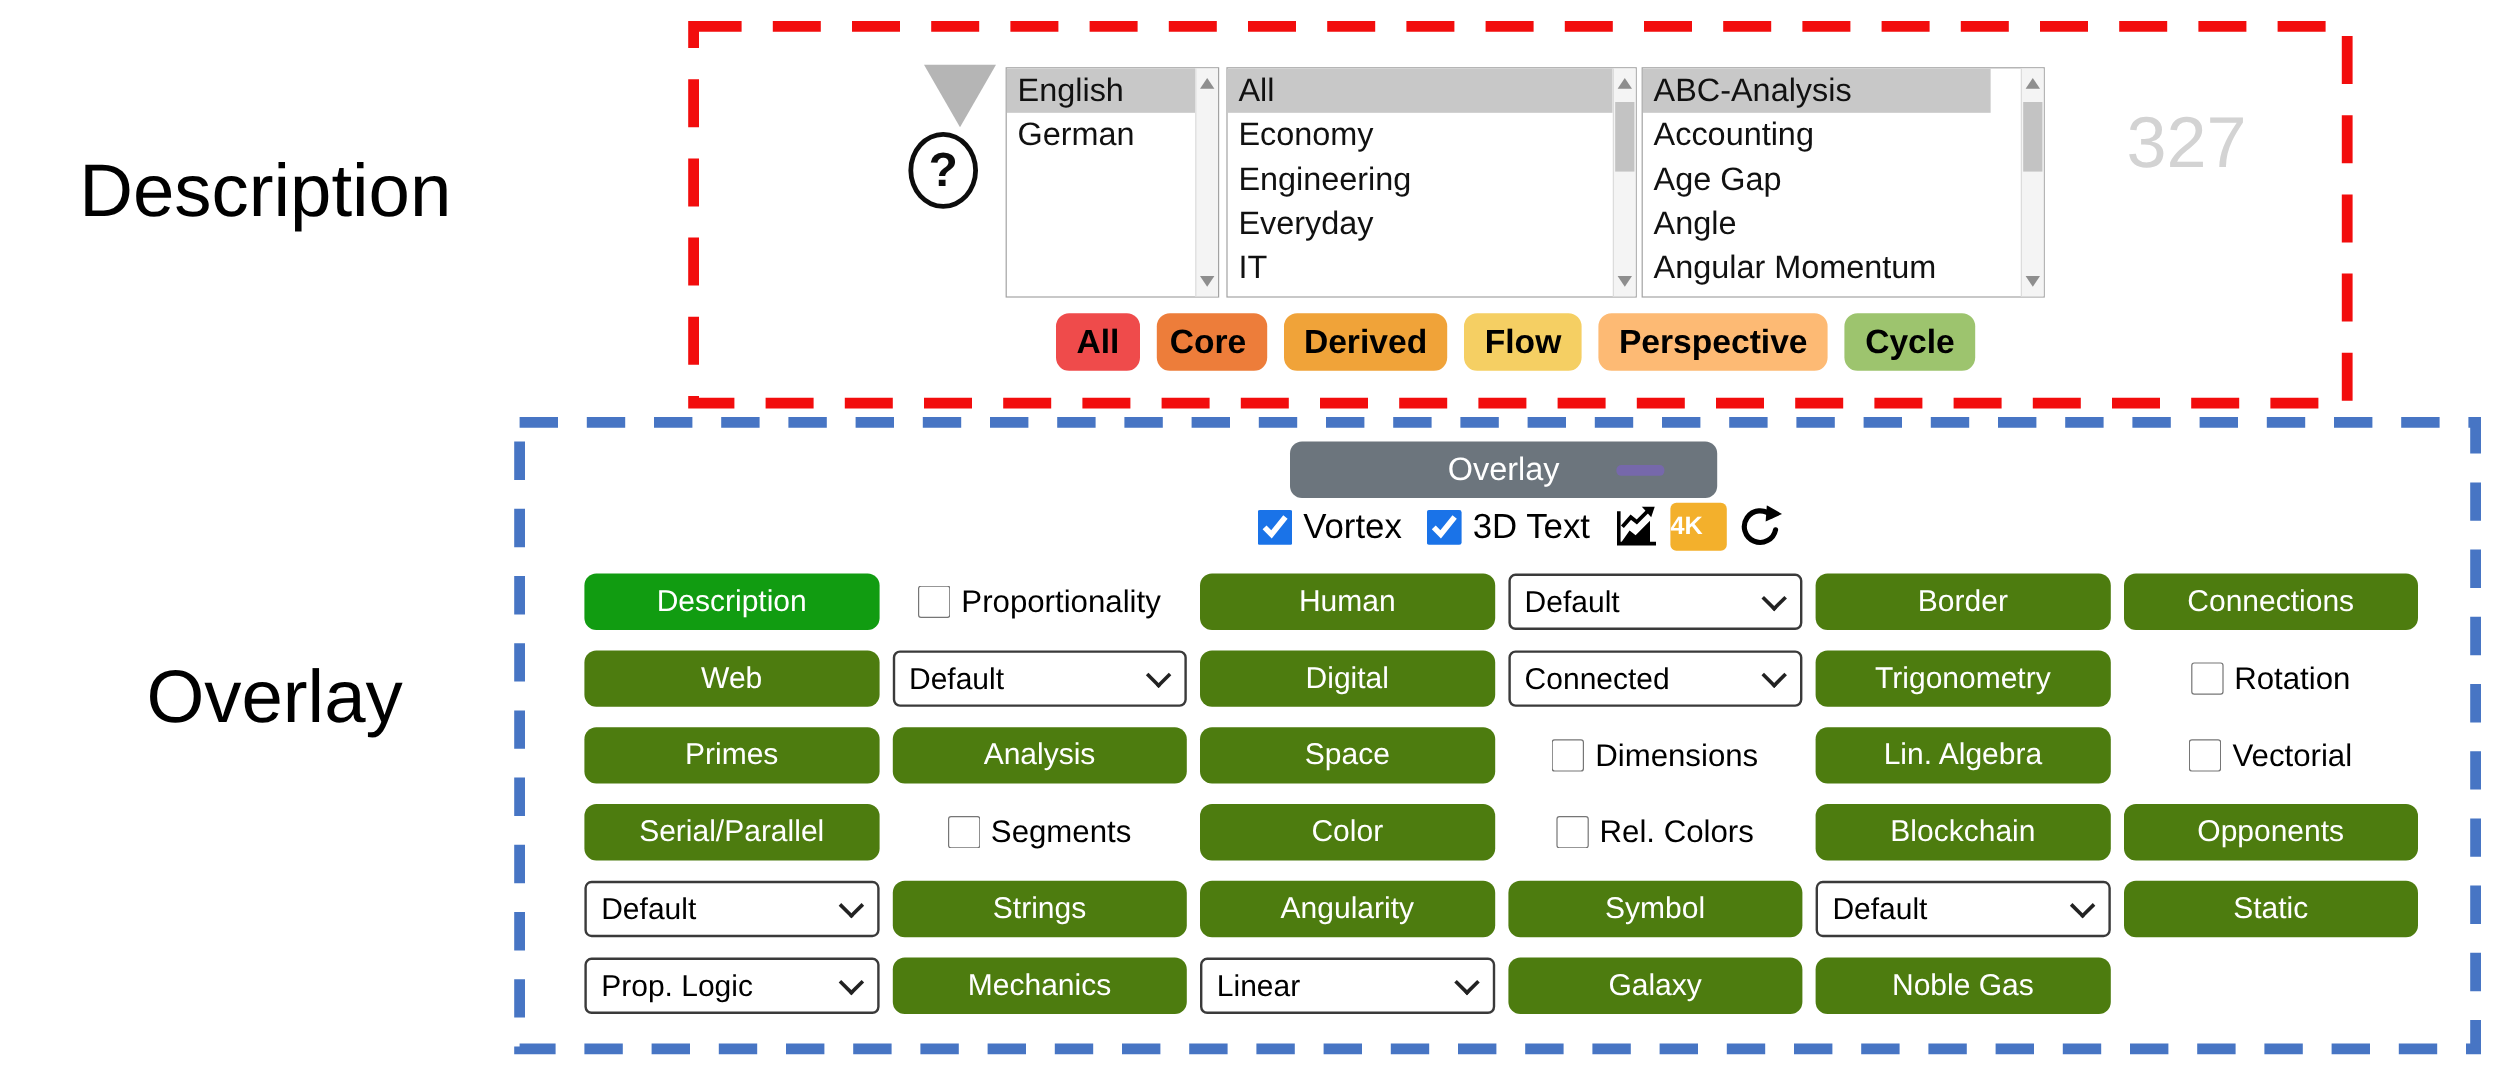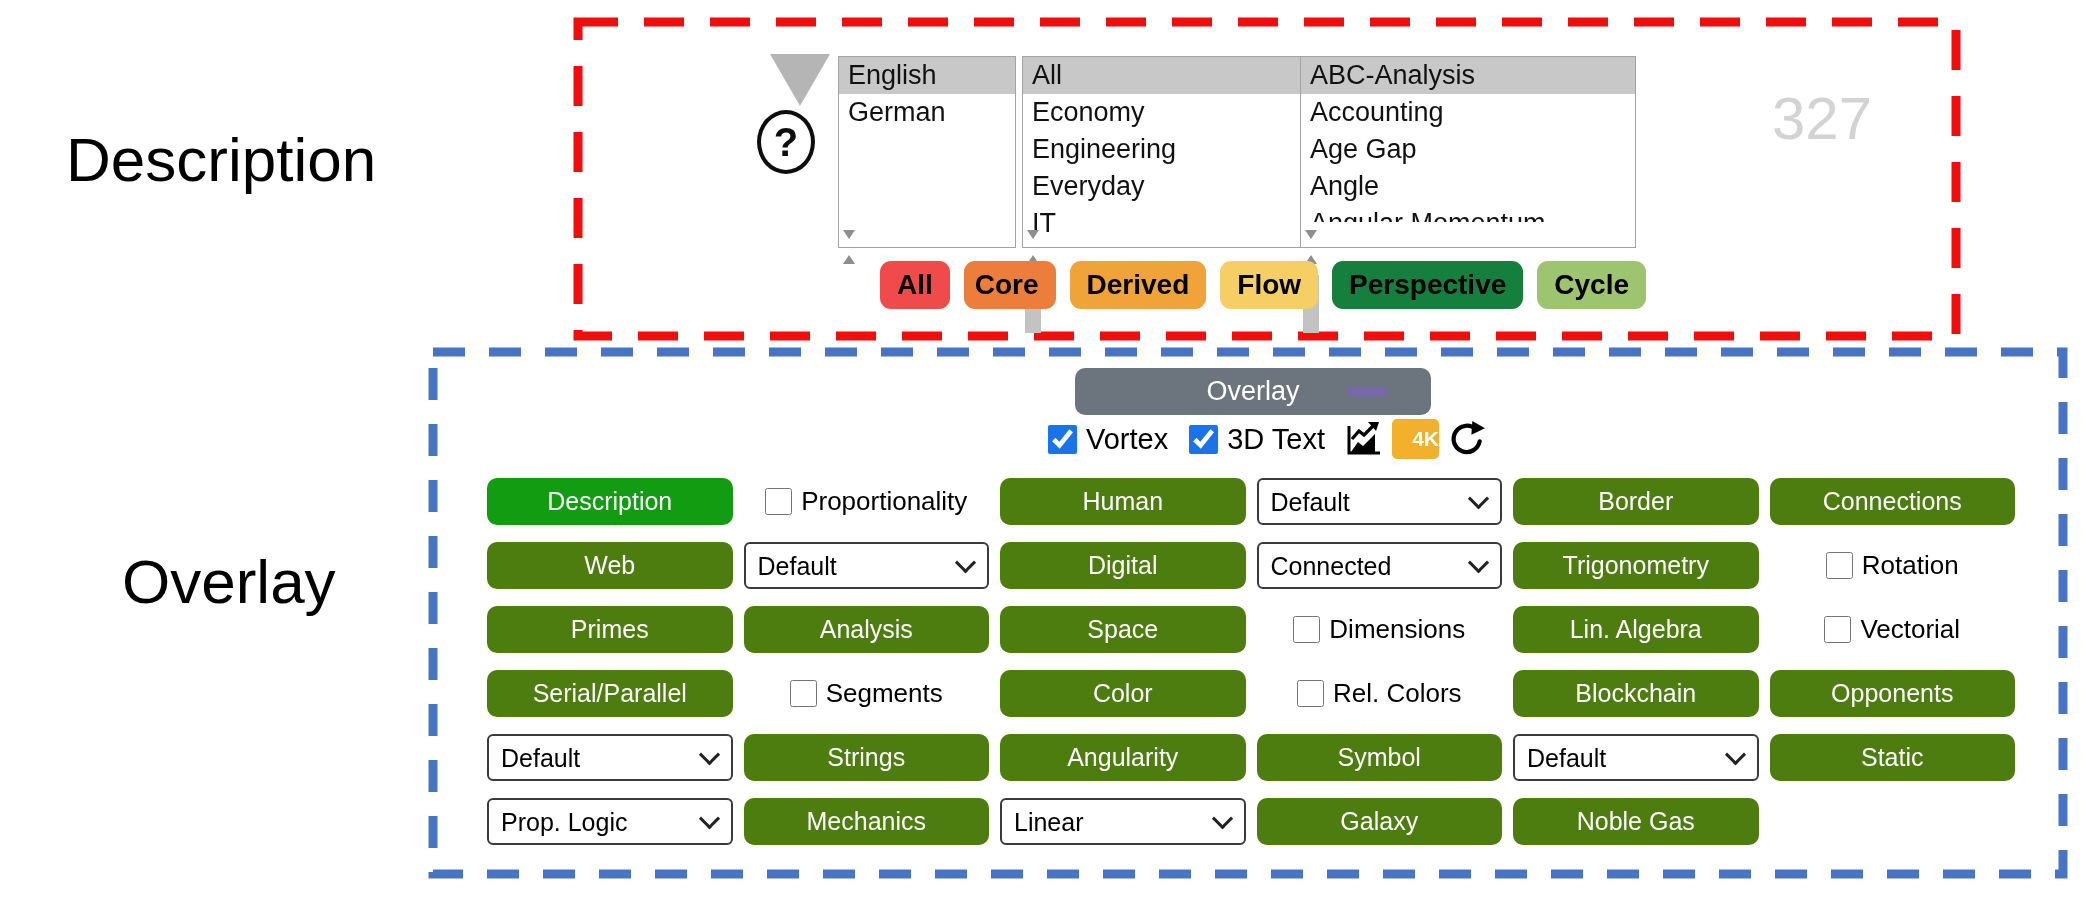--- a/index.html
+++ b/index.html
@@ -15,61 +15,61 @@
   
   .tri-icon { position:absolute; left:770px; top:54px; width:0; height:0;
               border-left:30px solid transparent; border-right:30px solid transparent;
               border-top:52px solid #b5b5b5; }
   .help-icon { position:absolute; left:757px; top:110px; width:50px; height:56px;
                border:4px solid #0d0d0d; border-radius:50%;
                display:flex; align-items:center; justify-content:center;
                font-size:40px; font-weight:bold; color:#0d0d0d; }
 
   .listbox { position:absolute; top:56px; height:190px; background:#fff;
-             border:1px solid #a3a3a3; display:flex;flex-direction:column; }
+             border:1px solid #a3a3a3; display:flex; }
   #listbox-lang  { left:838px;  width:176px; }
   #listbox-cat   { left:1022px; width:340px; }
-  #listbox-topic { left:1300px; width:334px;gap:25px; }
+  #listbox-topic { left:1368px; width:334px;gap:25px; }
   .lb-items { flex:1; overflow:hidden; font-size:27px; color:#111; }
   .lb-item  { height:37px; line-height:37px; padding-left:9px; white-space:nowrap; }
   .lb-item.selected { background:#c8c8c8; }
   .lb-scroll { width:18px; background:#f4f4f4; border-left:1px solid #dcdcdc; position:relative; }
   .sarrow { position:absolute; left:3px; width:0; height:0;
             border-left:6px solid transparent; border-right:6px solid transparent; }
   .sarrow.up   { top:8px;    border-bottom:9px solid #8e8e8e; }
   .sarrow.down { bottom:8px; border-top:9px solid #8e8e8e; }
   .sthumb { position:absolute; left:1px; width:16px; background:#c3c3c3; }
   #listbox-cat .sthumb, #listbox-topic .sthumb { top:28px; height:58px; }
 
   .count { position:absolute; left:1772px; top:84px; font-size:60px; color:#d3d3d3; }
 
   .filters { position:absolute; left:880px; top:261px; display:flex; gap:14px; align-items:center; }
   .filter-btn { border:none; font-family:inherit; font-size:28px; font-weight:bold; color:#000;
                 padding:8px 17px; border-radius:11px; white-space:nowrap; }
   .f-all  { background:#ef4b4b; }
   .f-core { background:#ed7d3a;padding-left:11px; }
   .f-der  { background:#f0a339; }
   .f-flow { background:#f5cf63; }
-  .f-per  { background:#15803d; }
+  .f-per  { background:#fdba74; }
   .f-cyc  { background:#9dc46e; }
 
   
   .ovl-header { position:absolute; left:1075px; top:368px; width:356px; height:47px;
                 background:#6c757d; border-radius:10px; border:none;
                 display:flex; align-items:center; justify-content:center;
                 color:#fff; font-size:27px; font-family:inherit; }
   .ovl-dash { position:absolute; right:44px; top:50%; transform:translateY(-50%);
               width:40px; height:9px; background:#7668ab; border-radius:4px; }
 
   .toggles { position:absolute; left:1048px; top:417px; height:44px;
              display:flex; align-items:center; gap:9px; font-size:29px; color:#000; }
   .toggle-cb { width:29px; height:29px; accent-color:#1a73e8; margin:0; }
   .tgl-label { margin-right:12px; white-space:nowrap; }
   .badge-4k { width:47px; height:40px; background:#f3b02c; border-radius:5px;
-              display:flex; align-items:center; justify-content:flex-end;
+              display:flex; align-items:center; justify-content:flex-start;
               color:#fff; font-size:21px; font-weight:bold; }
 
   .grid { position:absolute; left:487px; top:478px; width:1528px;
           display:grid; grid-template-columns:repeat(6,1fr);
           column-gap:11px; row-gap:17px; }
   .cell { height:47px; }
   .gbtn { width:100%; height:100%; background:#4d7c0f; border:none; border-radius:10px;
           color:#fff; font-size:25px; font-family:inherit;
           display:flex; align-items:center; justify-content:center; white-space:nowrap; }
   .gbtn.green { background:#119c11; }

